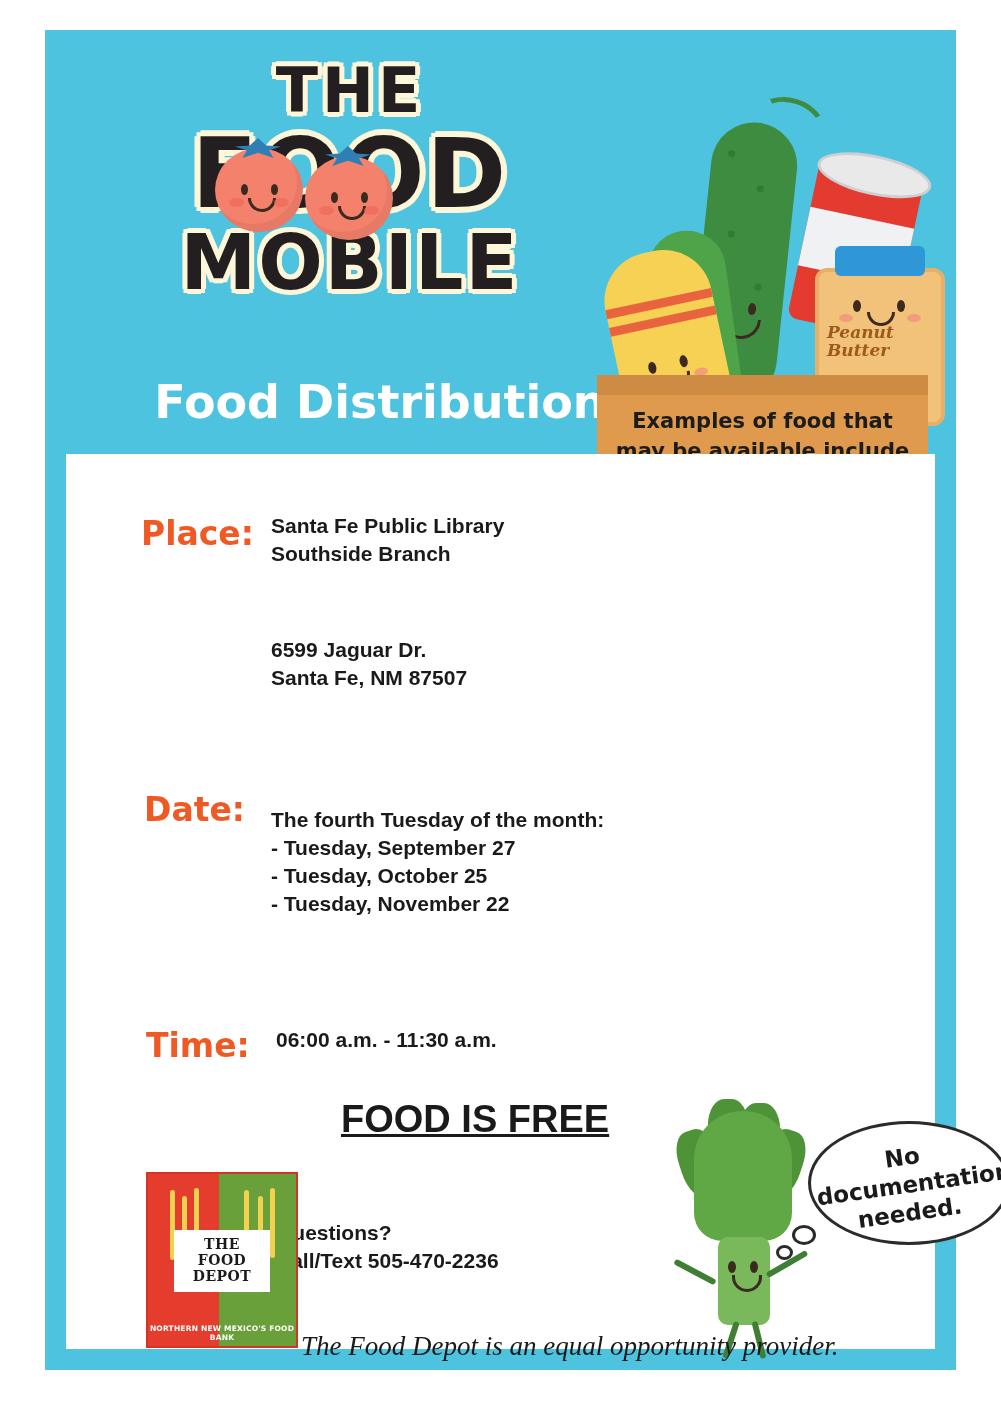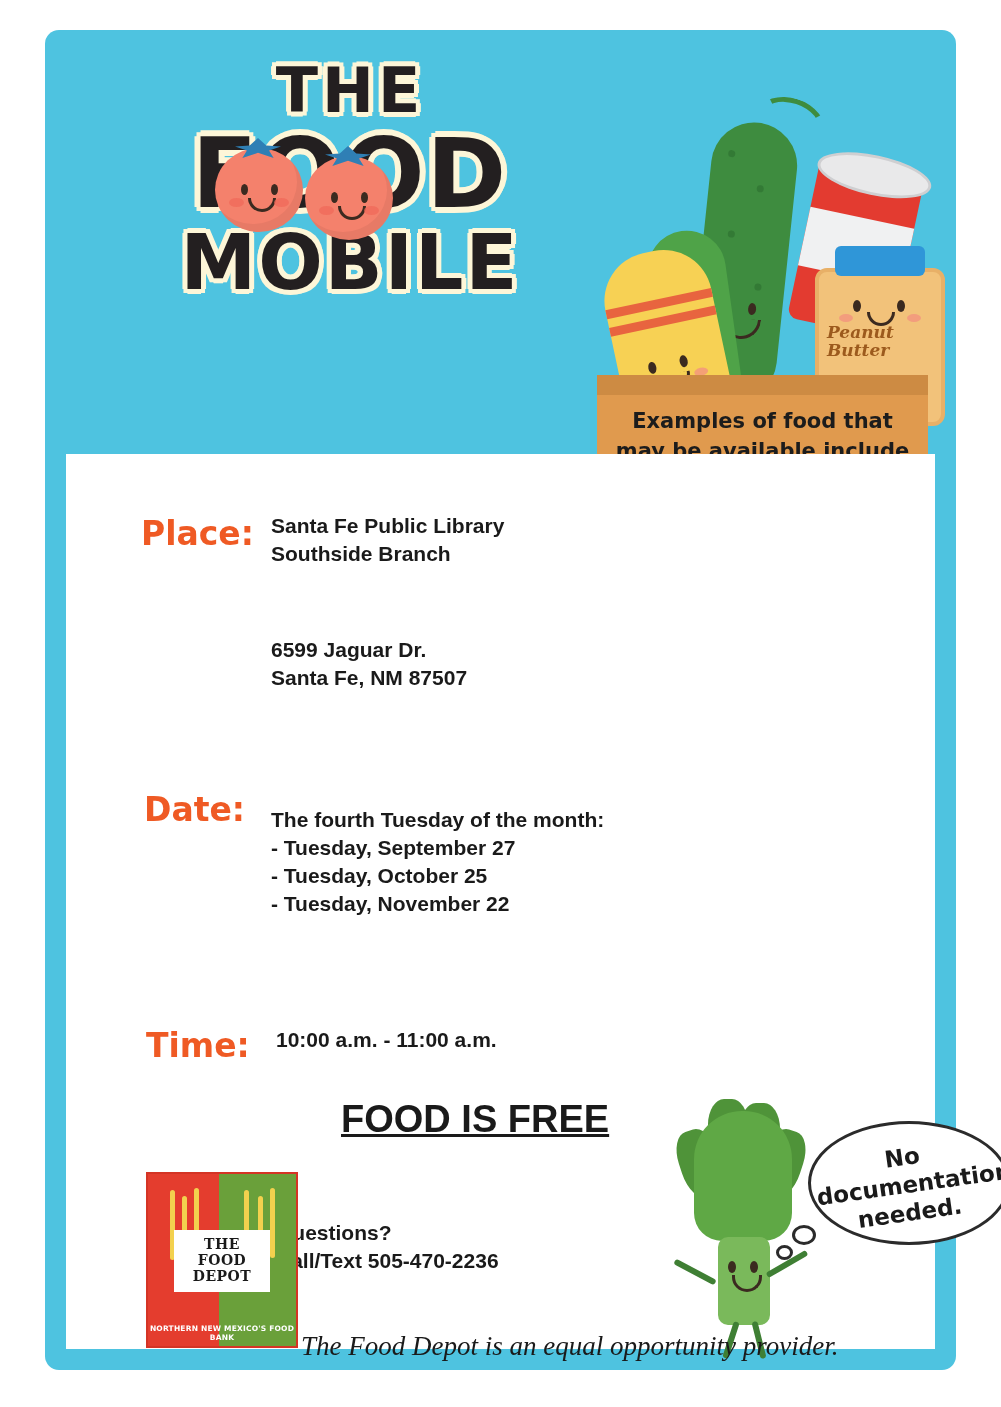--- a/index.html
+++ b/index.html
@@ -3,21 +3,20 @@
 <meta charset="utf-8">
 <style>
   html,body{margin:0;padding:0;background:#ffffff;}
   body{
     width:1001px;height:1407px;position:relative;overflow:hidden;
     font-family:"Liberation Sans", sans-serif;
   }
   .poster{
     position:absolute;left:45px;top:30px;width:911px;height:1340px;
     background:#4ec3e0;
-    border-radius:14px;
   }
   
   .header{
     position:absolute;left:0;top:0;width:911px;height:420px;
   }
   .logo{
     position:absolute;left:110px;top:30px;width:390px;height:300px;
     text-align:center;
   }
   .logo-the{
@@ -218,20 +217,21 @@
       <div class="tomato" style="left:150px;top:96px;">
         <div class="leaf" style="left:20px;top:-10px;"></div>
         <div class="eye" style="left:26px;top:36px;"></div>
         <div class="eye" style="left:56px;top:36px;"></div>
         <div class="mouth" style="left:33px;top:50px;"></div>
         <div class="cheek" style="left:14px;top:50px;"></div>
         <div class="cheek" style="left:59px;top:50px;"></div>
       </div>
     </div>
 
+    <div class="subtitle">Food Distribution</div>
 
     <div class="produce">
       <div class="tendril"></div>
 
       <div class="can">
         <div class="lid"></div>
         <div class="label"></div>
       </div>
 
       <div class="cuke">
@@ -288,21 +288,21 @@
     <div class="row value" id="place-addr">6599 Jaguar Dr.
 Santa Fe, NM 87507</div>
 
     <div class="row label" id="date-label">Date:</div>
     <div class="row value" id="date-value">The fourth Tuesday of the month:
 - Tuesday, September 27
 - Tuesday, October 25
 - Tuesday, November 22</div>
 
     <div class="row label" id="time-label">Time:</div>
-    <div class="row value" id="time-value">10:00 a.m. - 11:00 a.m.</div>
+    <div class="row value" id="time-value">06:00 a.m. - 11:30 a.m.</div>
     <div class="row value" id="time-free">FOOD IS FREE</div>
 
     <div class="row value" id="questions">Questions?
 Call/Text 505-470-2236</div>
 
     <div class="depot">
       <div class="green"></div>
       <div class="wheat" style="left:22px;top:16px;"></div>
       <div class="wheat" style="left:34px;top:22px;"></div>
       <div class="wheat" style="left:46px;top:14px;"></div>

